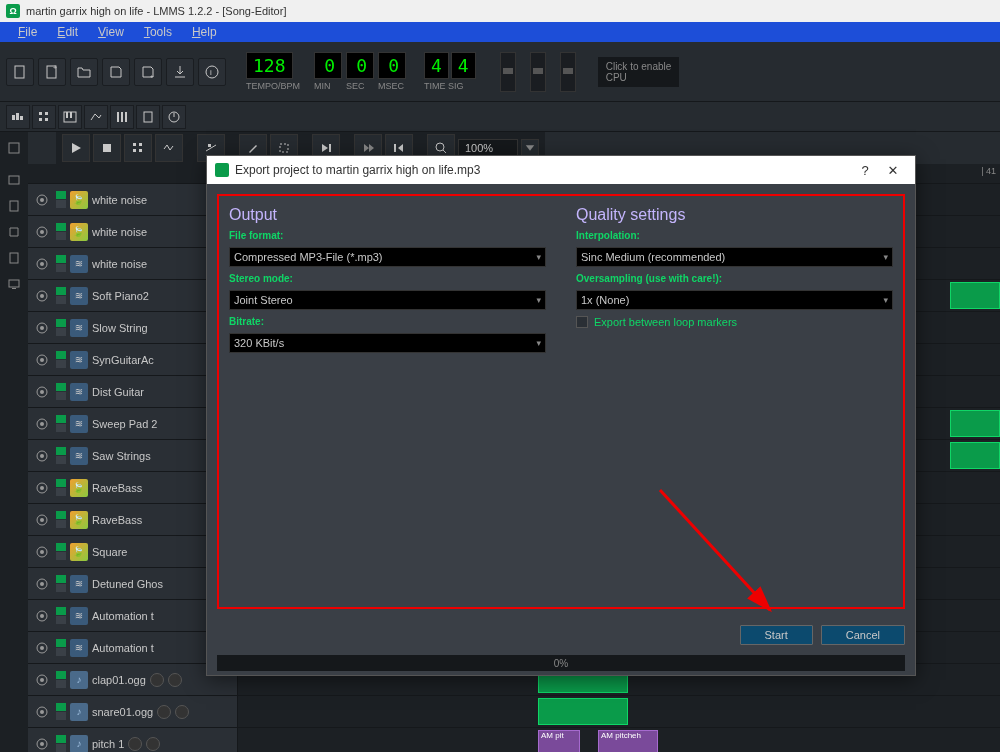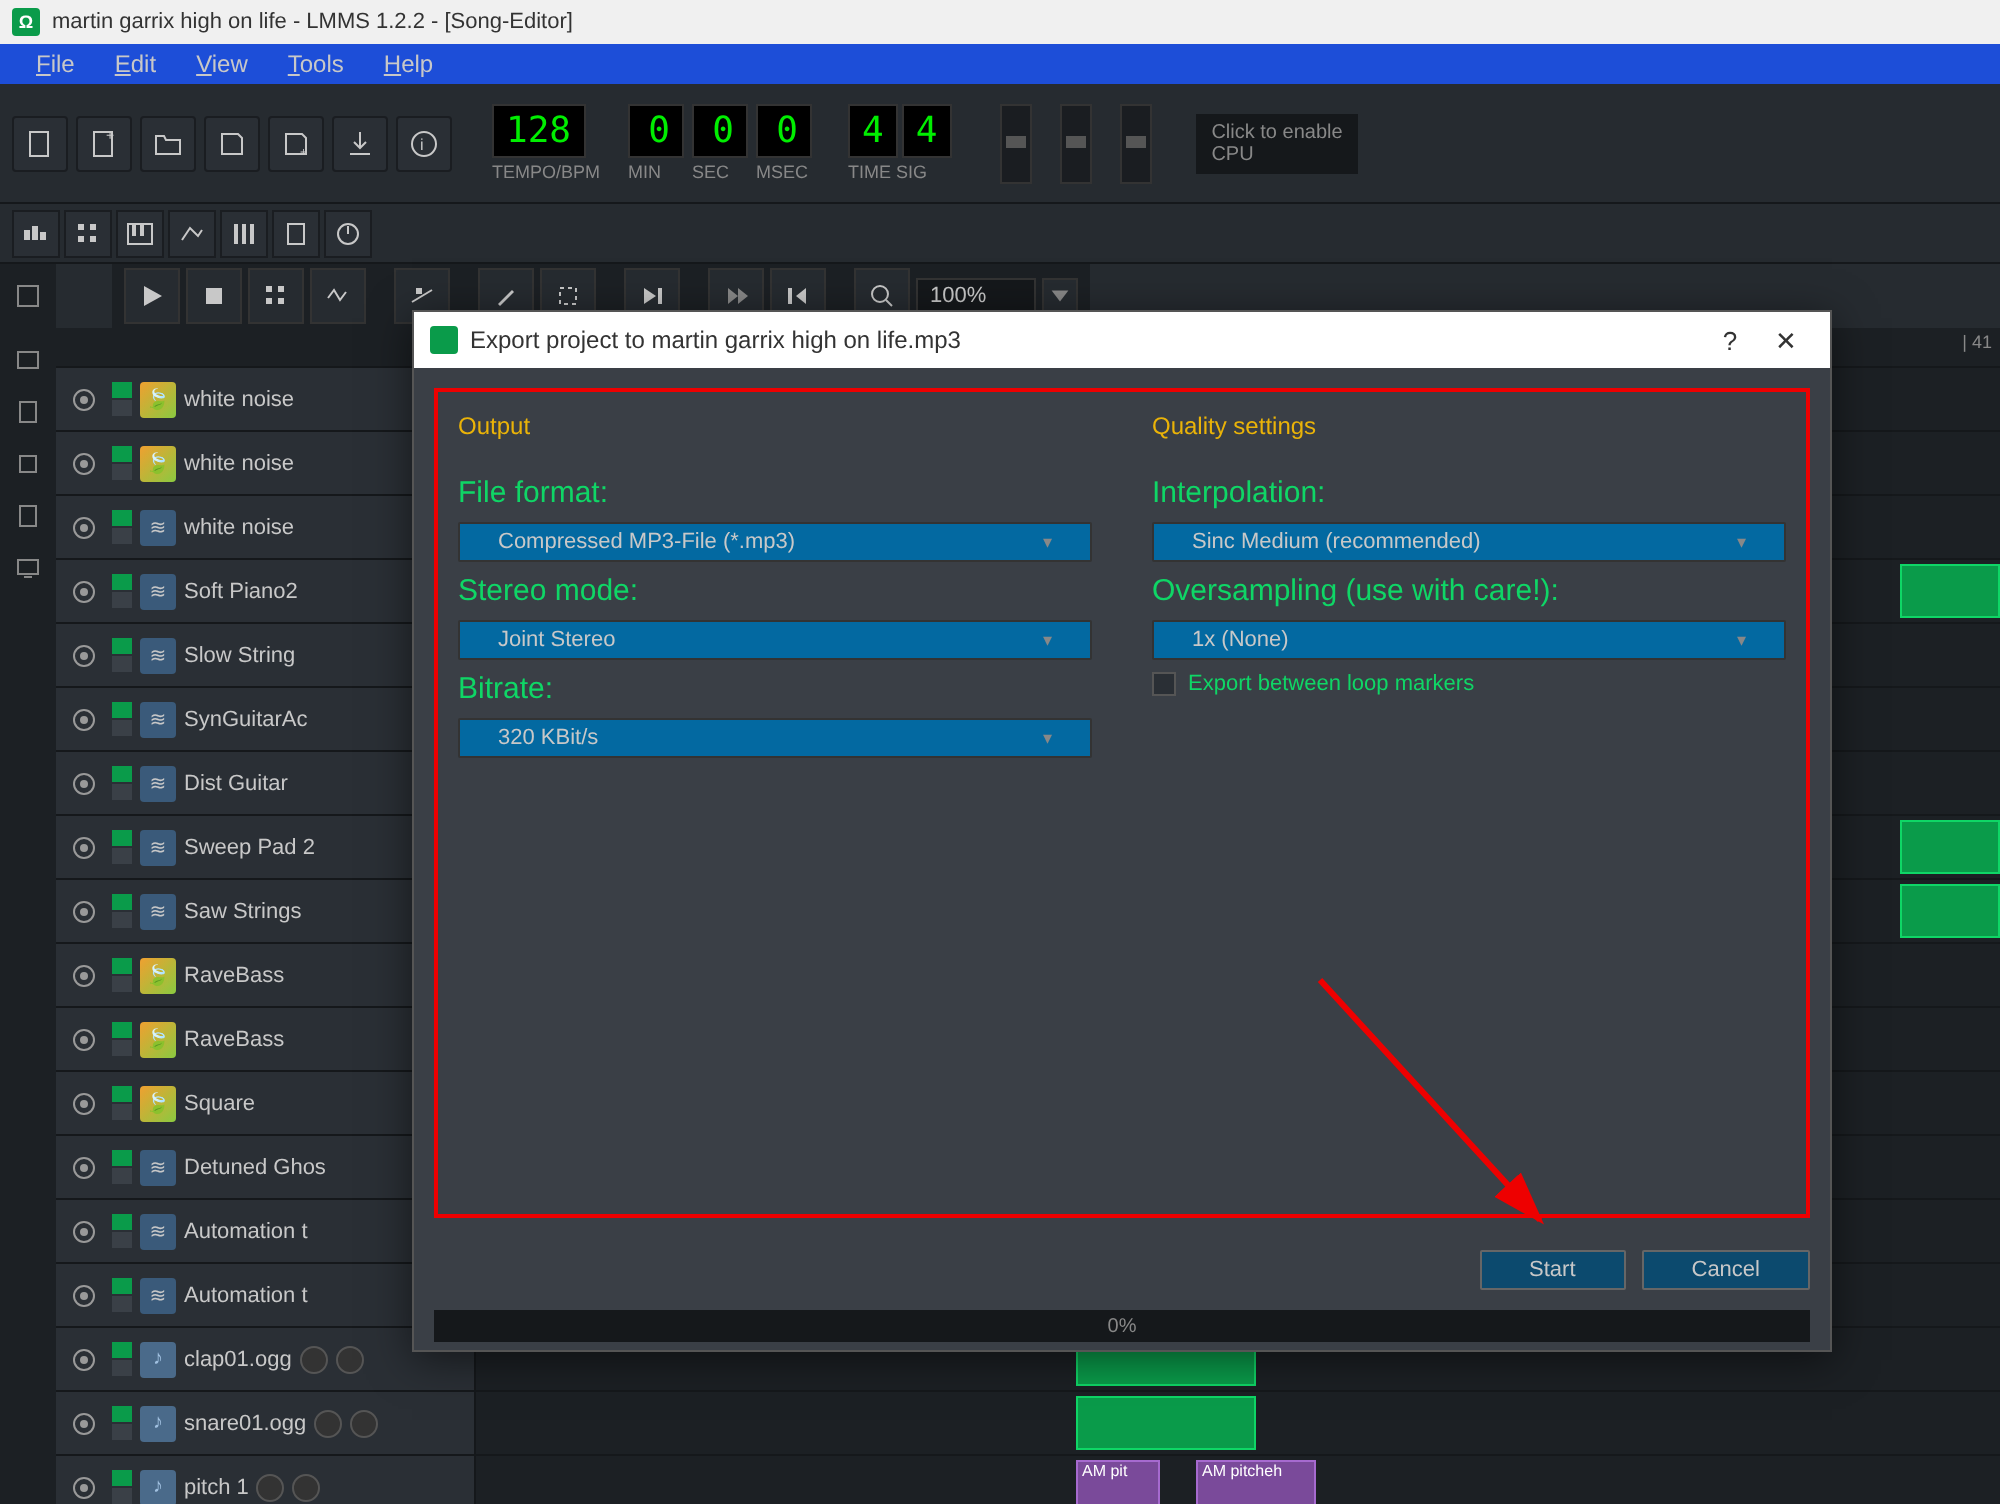--- a/index.html
+++ b/index.html
@@ -62,23 +62,23 @@
 
 
 .dialog { position: absolute; left: 206px; top: 155px; width: 710px; height: 521px; background: #3a3f46; border: 1px solid #555; box-shadow: 0 4px 20px rgba(0,0,0,0.5); z-index: 100; }
 .dialog-title { height: 28px; background: #fff; color: #333; display: flex; align-items: center; padding: 0 8px; font-size: 12px; }
 .dialog-title .dlogo { width: 14px; height: 14px; background: #0a9b4a; border-radius: 2px; margin-right: 6px; }
 .dialog-title .spacer { flex: 1; }
 .dialog-title .winbtn { width: 28px; height: 22px; display: flex; align-items: center; justify-content: center; cursor: pointer; font-size: 13px; }
 .dialog-body { padding: 10px; }
 .red-box { border: 2px solid #e00; padding: 10px; display: flex; gap: 30px; height: 415px; }
 .col { flex: 1; display: flex; flex-direction: column; gap: 6px; }
-.sect-title { color: #eab308; font-size: 12px; margin-bottom: 12px; }
-.field-label { color: #0fd666; font-size: 15px; }
-.combo { background: #0369a1; border: 1px solid #333; color: #c8c8c8; padding: 3px 19px; font-size: 11px; display: flex; justify-content: space-between; align-items: center; cursor: pointer; border-radius: 1px; }
+.sect-title { color: #c4b5fd; font-size: 16px; margin-bottom: 0; }
+.field-label { color: #0fd666; font-size: 10px; font-weight: bold; }
+.combo { background: #000000; border: 1px solid #333; color: #c8c8c8; padding: 3px 4px; font-size: 11px; display: flex; justify-content: space-between; align-items: center; cursor: pointer; border-radius: 1px; }
 .combo::after { content: '▾'; color: #888; font-size: 9px; }
 .checkbox-row { display: flex; align-items: center; gap: 6px; color: #0fd666; font-size: 11px; }
 .checkbox { width: 12px; height: 12px; background: #2a2f35; border: 1px solid #555; cursor: pointer; }
 
 .dialog-buttons { display: flex; justify-content: flex-end; gap: 8px; padding: 6px 10px; }
 .dlg-btn { background: #0c4a6e; border: 1px solid #666; color: #c8c8c8; padding: 3px 24px; font-size: 11px; cursor: pointer; border-radius: 1px; }
 .progress-bar { height: 16px; background: #15181b; margin: 4px 10px; display: flex; align-items: center; justify-content: center; font-size: 10px; color: #888; }
 
 
 .arrow { position: absolute; z-index: 200; pointer-events: none; }

